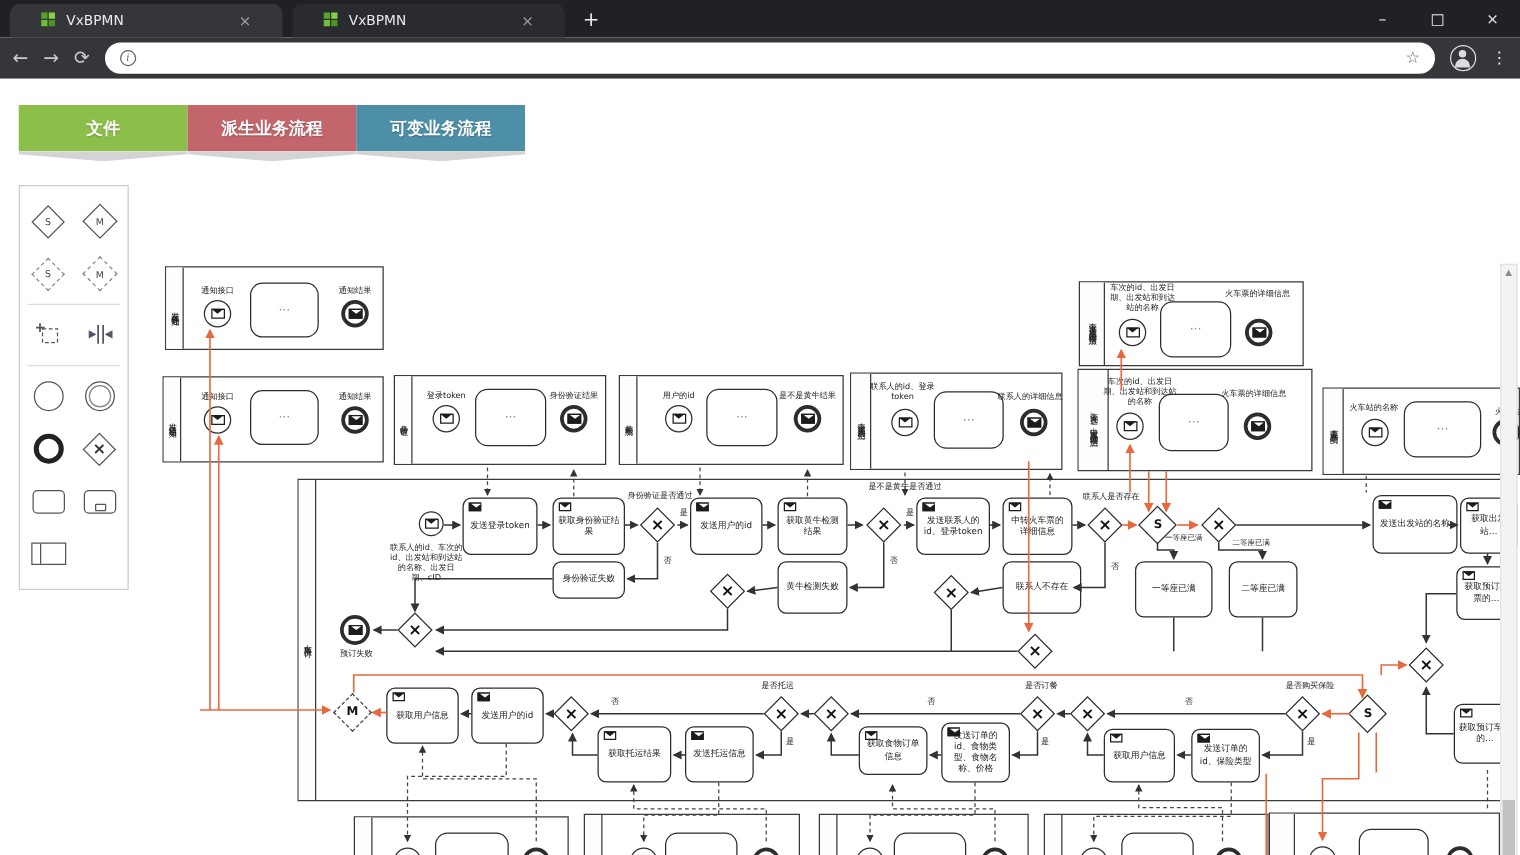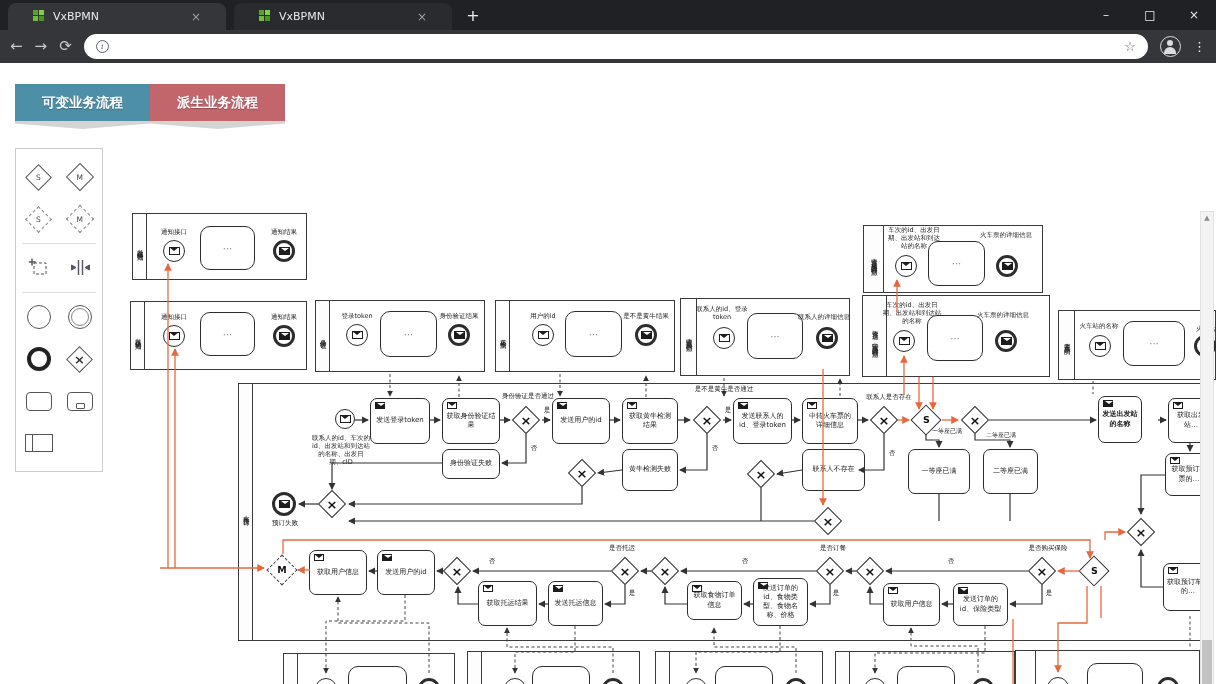--- a/index.html
+++ b/index.html
@@ -122,22 +122,23 @@
   <div class="urlbox">
     <span class="infoic">i</span>
     <span class="star">☆</span>
   </div>
   <span class="avatar"></span>
   <span class="kebab">⋮</span>
 </div>
 
 <div class="page">
   <div id="ribbon">
+      <div class="rtab" style="background: rgb(140, 191, 74);">文件</div>
+      <div class="rtab" style="background: rgb(194, 102, 108);">派生业务流程</div>
       <div class="rtab" style="background: rgb(78, 143, 168);">可变业务流程</div>
-      <div class="rtab" style="background: rgb(194, 102, 108);">派生业务流程</div>
     </div>
   <div id="palette">
       <div class="pgrid">
         <div class="pitem">
           <span class="pd">
             <i>S</i>
           </span>
         </div>
         <div class="pitem">
           <span class="pd pdm">
@@ -336,21 +337,21 @@
       </div>
       <div class="task" style="left: 802px; top: 386px; width: 63px; height: 42px;">
         <span class="tl">联系人不存在</span>
       </div>
       <div class="task" style="left: 908px; top: 386px; width: 62px; height: 45px;">
         <span class="tl">一等座已满</span>
       </div>
       <div class="task" style="left: 983px; top: 386px; width: 55px; height: 45px;">
         <span class="tl">二等座已满</span>
       </div>
-      <div class="task" style="left: 1098px; top: 333px; width: 44px; height: 47px; font-weight: bold;">
+      <div class="task" style="left: 1098px; top: 333px; width: 68px; height: 47px;">
         <span class="envl send"></span>
         <span class="tl">发送出发站的名称</span>
       </div>
       <div class="task" style="left: 1168px; top: 335px; width: 46px; height: 45px;">
         <span class="envl recv"></span>
         <span class="tl">获取出发站…</span>
       </div>
       <div class="task" style="left: 1165px; top: 390px; width: 48px; height: 43px;">
         <span class="envl recv"></span>
         <span class="tl">获取预订车票的…</span>

